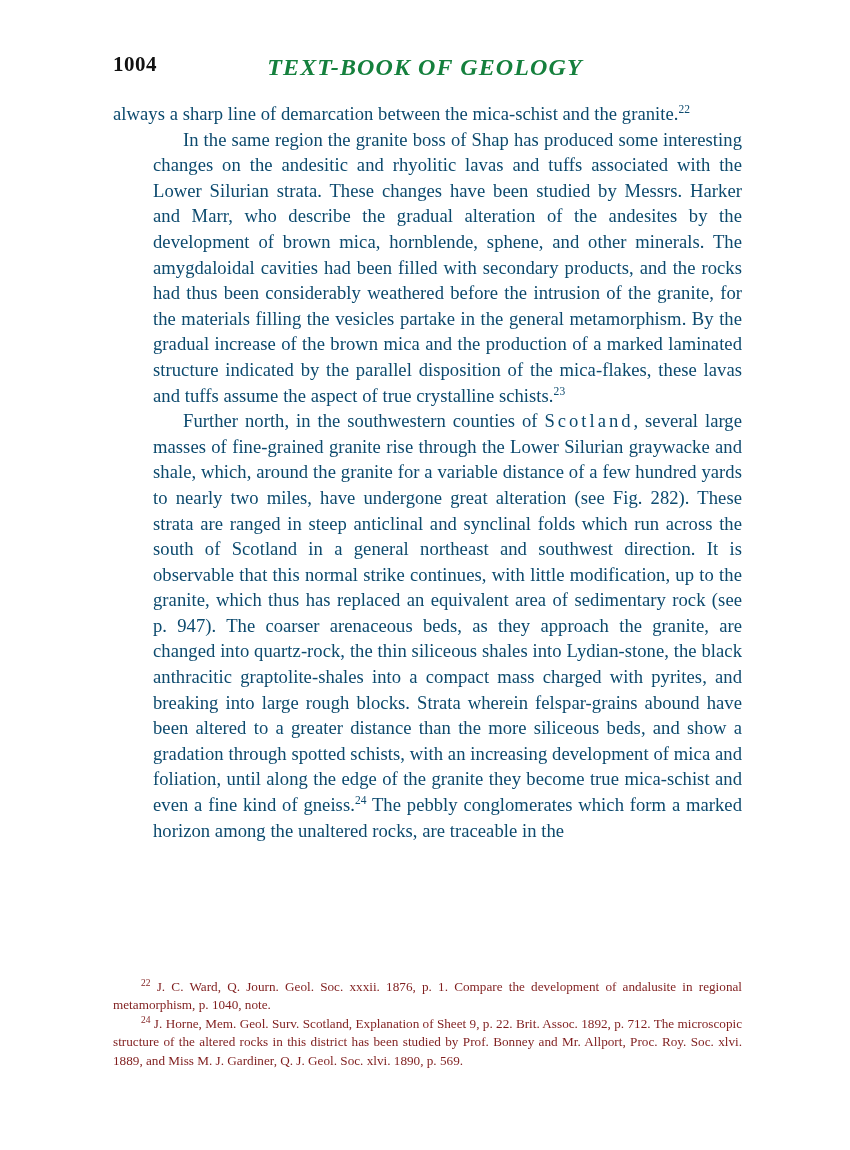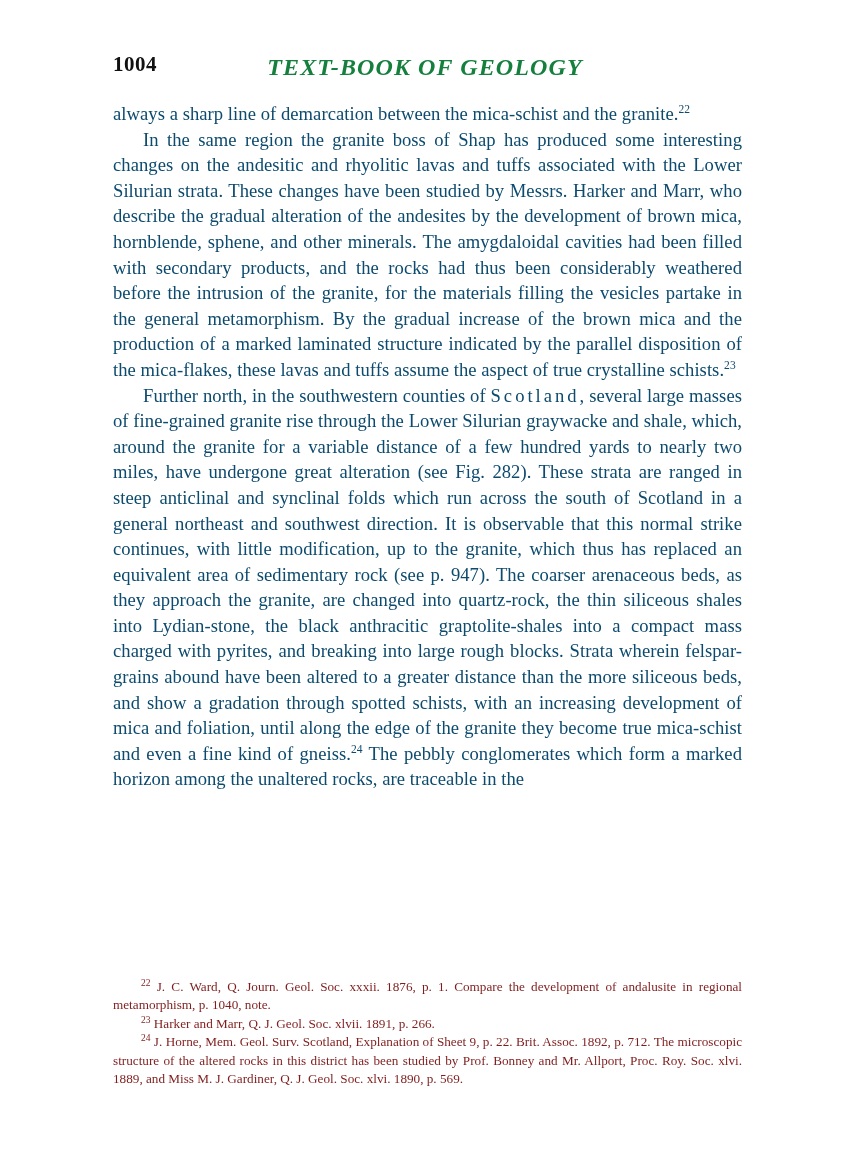--- a/index.html
+++ b/index.html
@@ -59,20 +59,21 @@
     margin: 0;
     font-size: 18.6px;
     line-height: 25.6px;
     text-align: justify;
     text-justify: inter-word;
     color: #0c4a6e;
     letter-spacing: 0.05px;
   }
   .body-col p.indent {
     text-indent: 30px;
+    margin-left: 40px;
   }
   .sup {
     font-size: 11.5px;
     vertical-align: super;
     line-height: 0;
   }
   .spaced {
     letter-spacing: 3px;
   }
   .notes {
@@ -113,17 +114,16 @@
 
     <p class="indent"><span>In the same region the granite boss of Shap has produced some interesting changes on the andesitic and rhyolitic lavas and tuffs associated with the Lower Silurian strata. These changes have been studied by Messrs. Harker and Marr, who describe the gradual alteration of the andesites by the development of brown mica, hornblende, sphene, and other minerals. The amygdaloidal cavities had been filled with secondary products, and the rocks had thus been considerably weathered before the intrusion of the granite, for the materials filling the vesicles partake in the general metamorphism. By the gradual increase of the brown mica and the production of a marked laminated structure indicated by the parallel disposition of the mica-flakes, these lavas and tuffs assume the aspect of true crystalline schists.</span><span class="sup">23</span></p>
 
     <p class="indent"><span>Further north, in the southwestern counties of </span><span class="spaced">Scotland</span><span>, several large masses of fine-grained granite rise through the Lower Silurian graywacke and shale, which, around the granite for a variable distance of a few hundred yards to nearly two miles, have undergone great alteration (see Fig. 282). These strata are ranged in steep anticlinal and synclinal folds which run across the south of Scotland in a general northeast and southwest direction. It is observable that this normal strike continues, with little modification, up to the granite, which thus has replaced an equivalent area of sedimentary rock (see p. 947). The coarser arenaceous beds, as they approach the granite, are changed into quartz-rock, the thin siliceous shales into Lydian-stone, the black anthracitic graptolite-shales into a compact mass charged with pyrites, and breaking into large rough blocks. Strata wherein felspar-grains abound have been altered to a greater distance than the more siliceous beds, and show a gradation through spotted schists, with an increasing development of mica and foliation, until along the edge of the granite they become true mica-schist and even a fine kind of gneiss.</span><span class="sup">24</span><span> The pebbly conglomerates which form a marked horizon among the unaltered rocks, are traceable in the</span></p>
 
   </div>
 
   <div class="notes">
 
     <p class="note-first"><span class="nsup">22</span> <span>J. C. Ward, Q. Journ. Geol. Soc. xxxii. 1876, p. 1. Compare the development of andalusite in regional metamorphism, p. 1040, note.</span></p>
-    <p class="note-first"><span class="nsup">23</span> <span>Harker and Marr, Q. J. Geol. Soc. xlvii. 1891, p. 266.</span></p>
     <p class="note-first"><span class="nsup">24</span> <span>J. Horne, Mem. Geol. Surv. Scotland, Explanation of Sheet 9, p. 22. Brit. Assoc. 1892, p. 712. The microscopic structure of the altered rocks in this district has been studied by Prof. Bonney and Mr. Allport, Proc. Roy. Soc. xlvi. 1889, and Miss M. J. Gardiner, Q. J. Geol. Soc. xlvi. 1890, p. 569.</span></p>
   </div>
 
 </div>
 
 </body></html>

